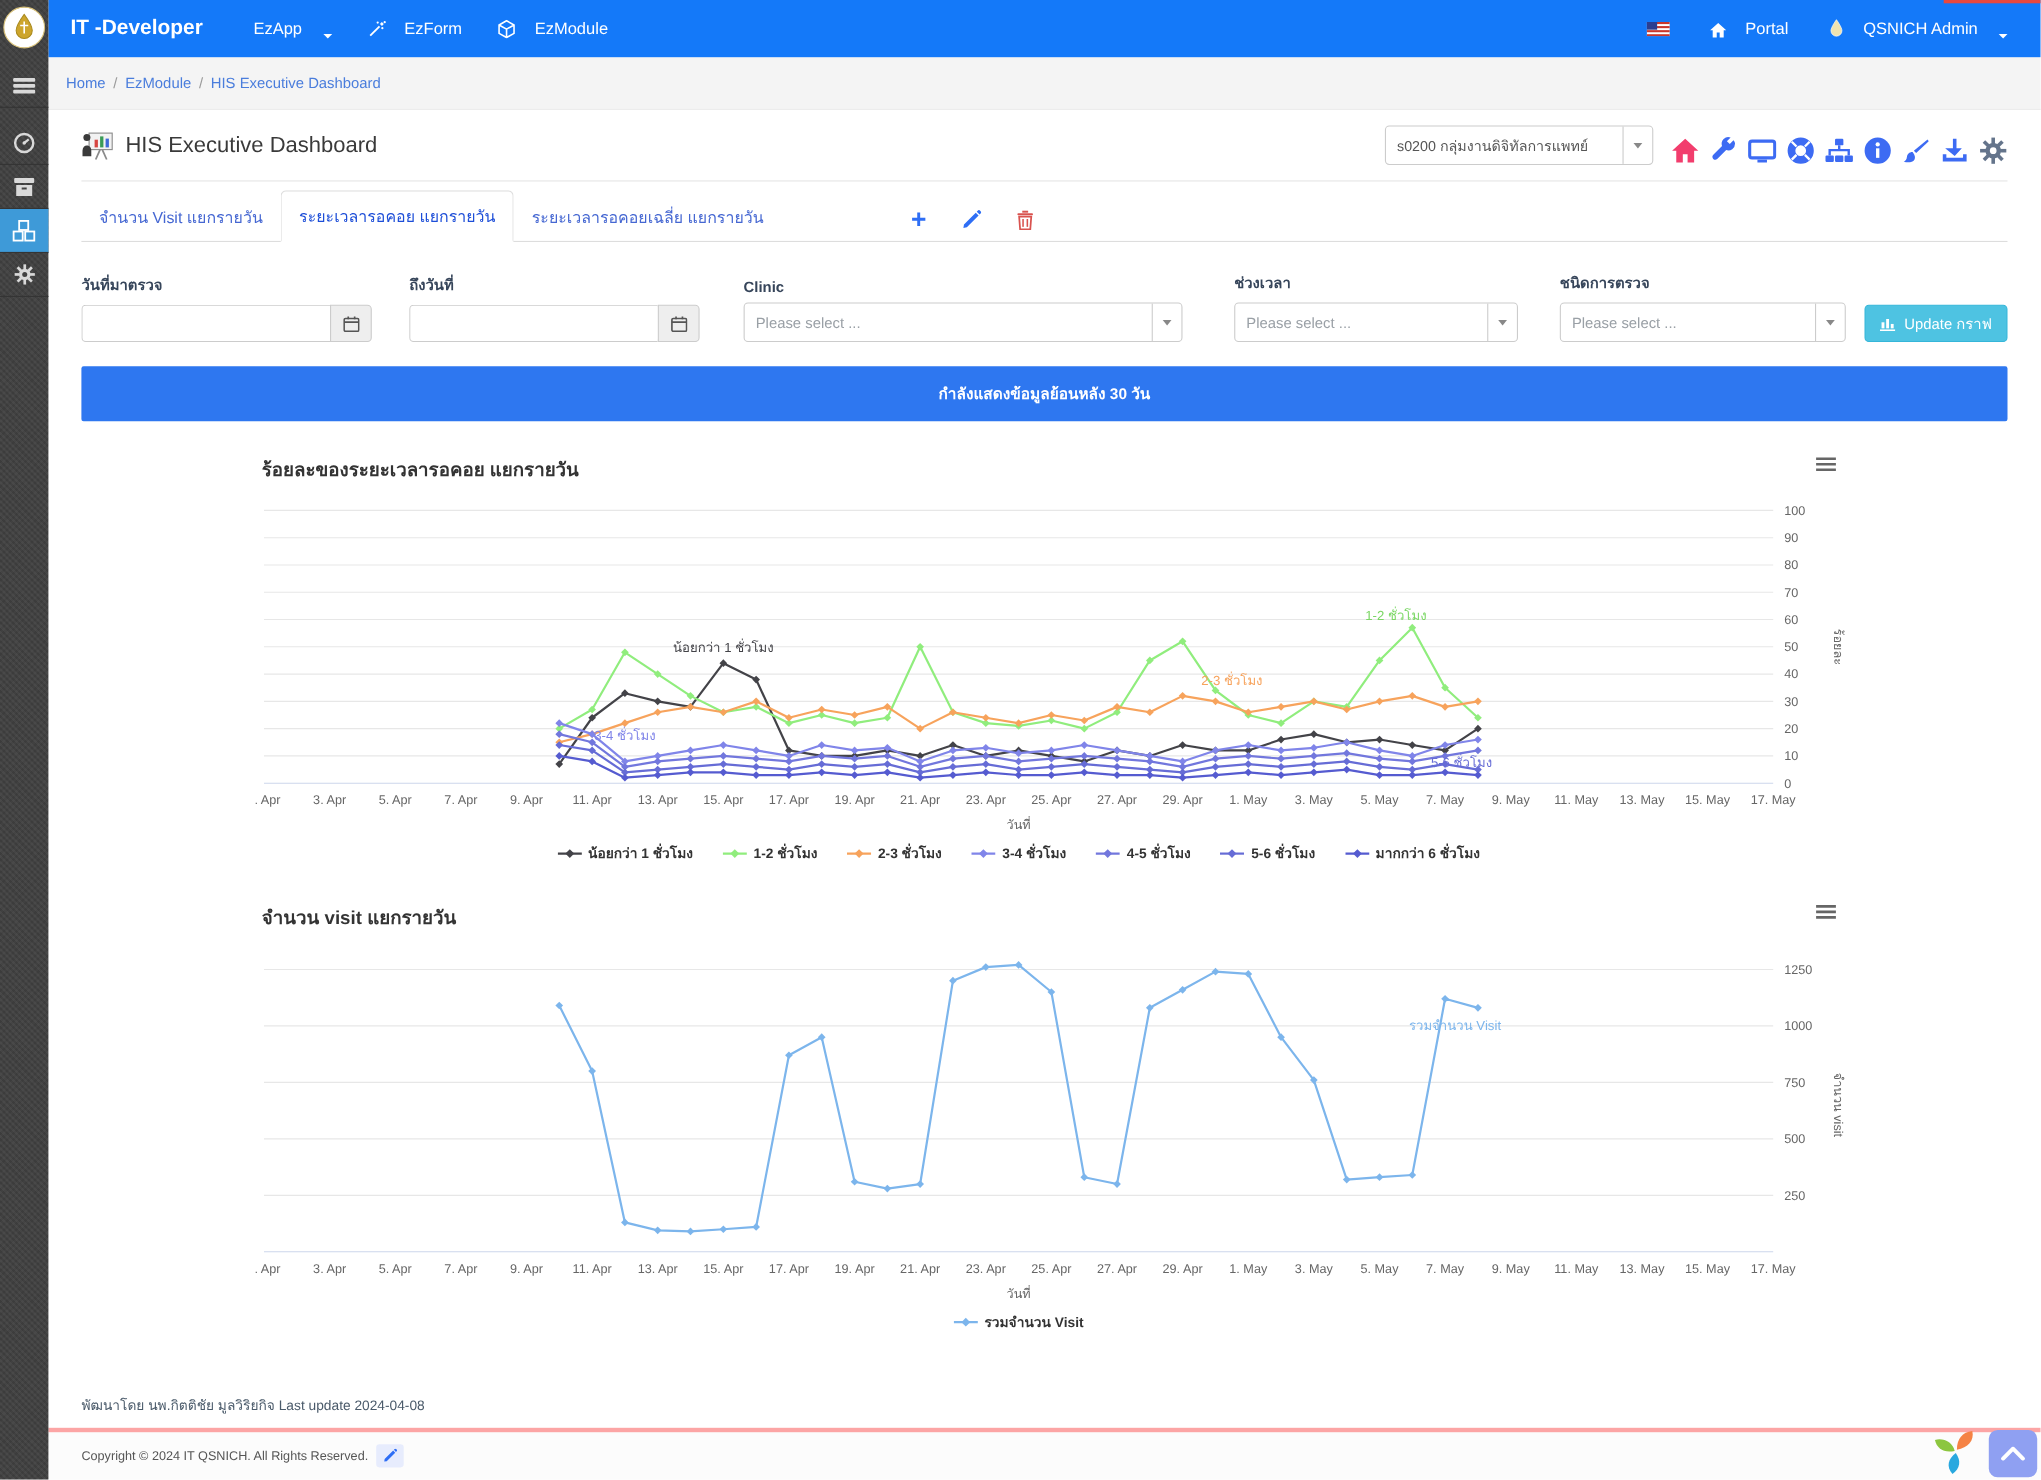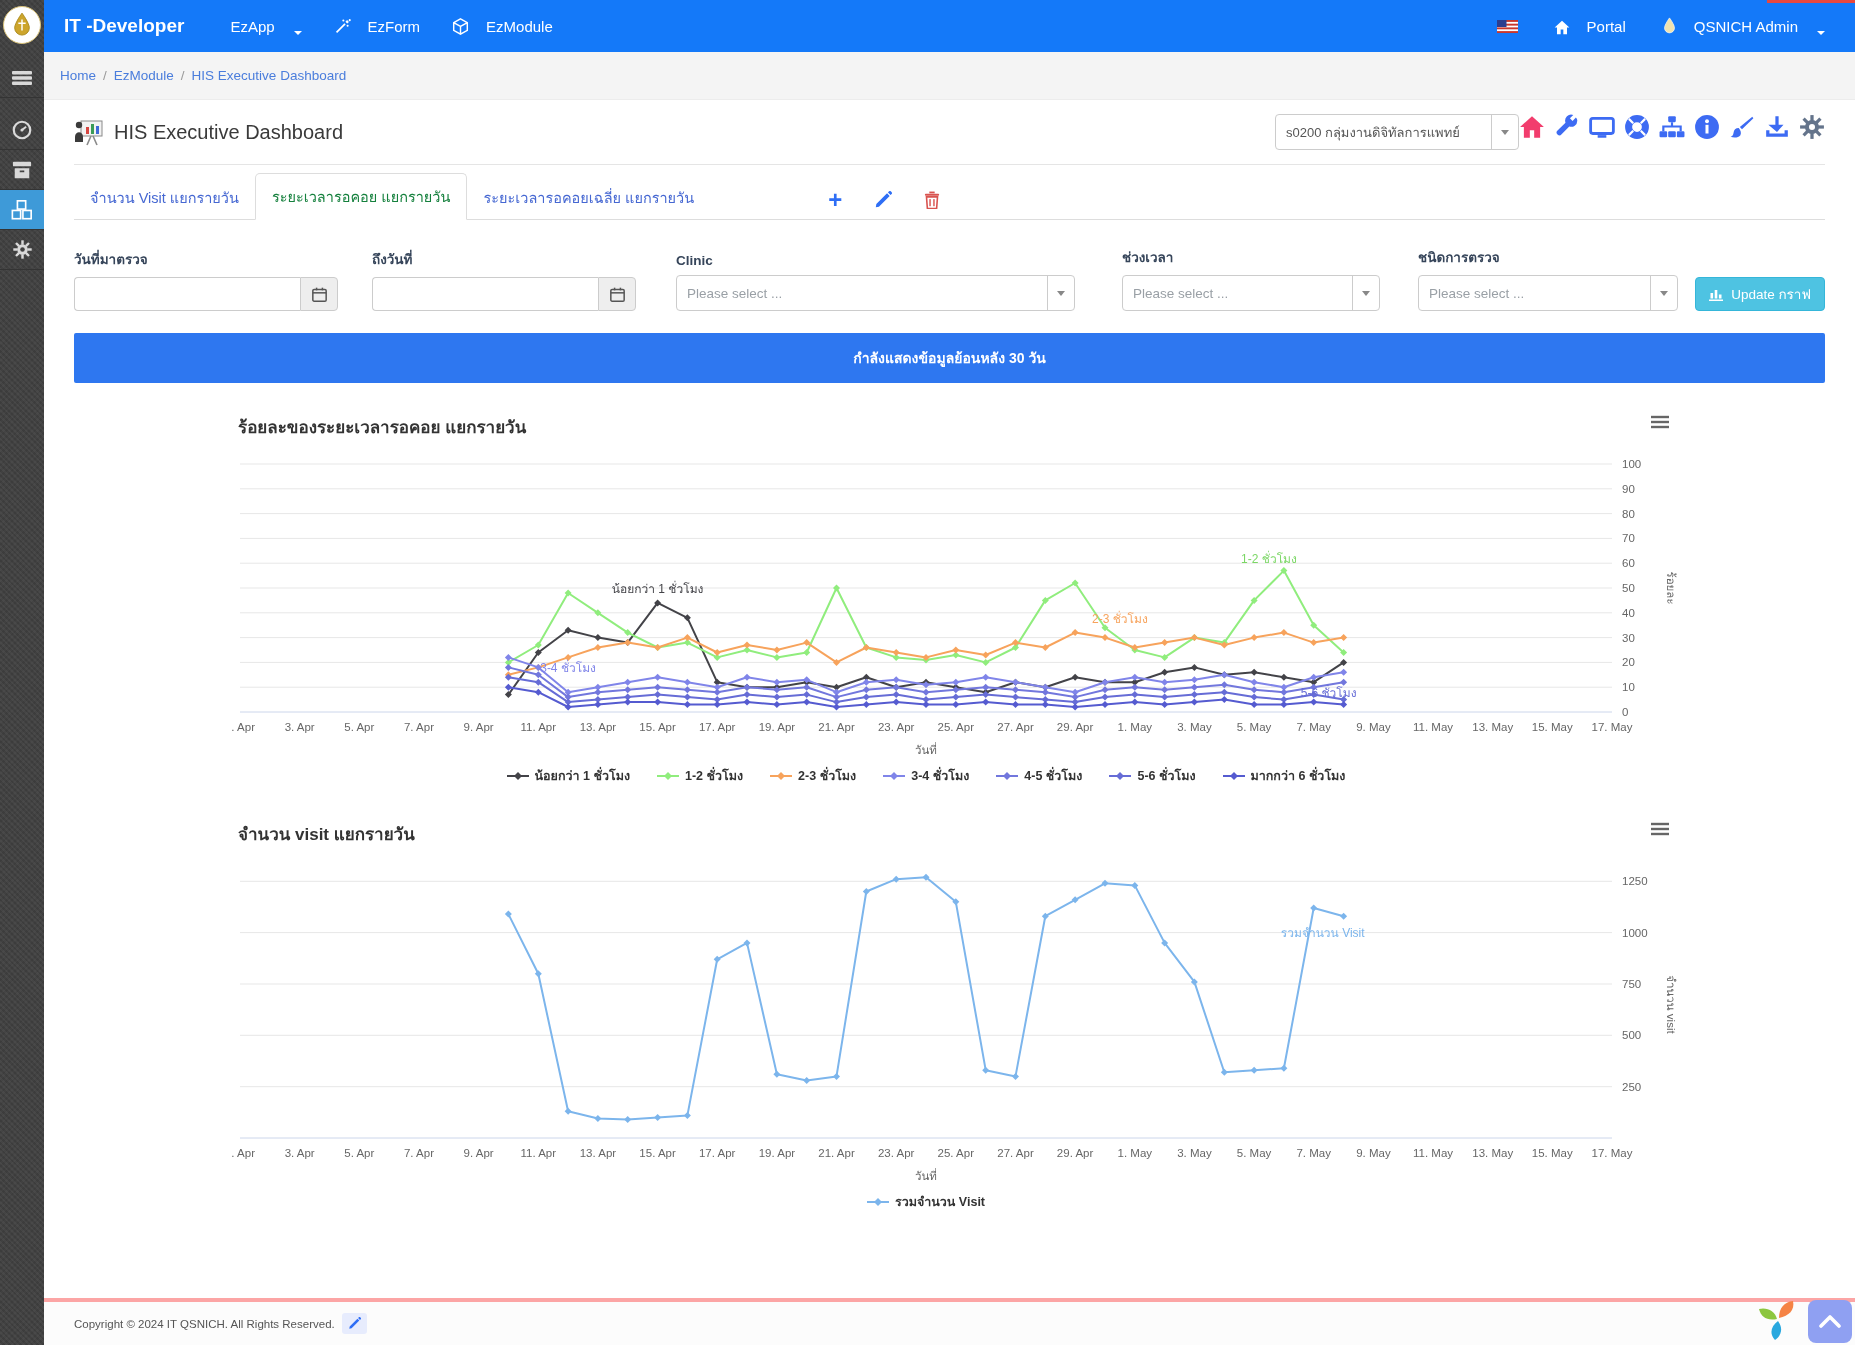--- a/index.html
+++ b/index.html
@@ -30,36 +30,36 @@
     flex-direction:column;background:#fff}
   .breadcrumb-bar{height:48px;background:#f4f4f4;border-bottom:1px solid #ececec;display:flex;
     align-items:center;padding:0 16px;font-size:13.5px;box-sizing:border-box}
   .crumb-link{color:#4a7ddc;cursor:pointer;text-decoration:none}
   .crumb-sep{color:#9a9a9a;margin:0 7px}
   .crumb-current{color:#4a7ddc}
   .main{flex:1;padding:10px 30px 0;box-sizing:border-box;overflow:hidden}
   
   .title-row{display:flex;align-items:center;margin-top:4px}
   .page-title{font-size:20px;font-weight:400;color:#3a3a3a;margin:0 0 0 10px}
-  .title-right{margin-left:auto;display:flex;align-items:flex-start;}
+  .title-right{margin-left:auto;display:flex;align-items:flex-end;gap:16px}
   .module-select{width:242px;height:34px;border:1px solid #ccc;border-radius:4px;background:#fff;
     display:flex;align-items:center;cursor:pointer}
   .module-select .val{flex:1;padding:0 10px;font-size:13px;color:#555;white-space:nowrap;overflow:hidden}
   .caret-seg{width:26px;align-self:stretch;border-left:1px solid #ccc;display:flex;align-items:center;
     justify-content:center}
   .caret-gray{width:0;height:0;border-left:4px solid transparent;border-right:4px solid transparent;
     border-top:5px solid #888}
   .tool-icons{display:flex;align-items:center;gap:9px}
   .tool-icon{width:26px;height:26px;cursor:pointer}
   hr.title-sep{border:none;border-top:1px solid #e5e5e5;margin:14px 0 0}
   
   .tabs-row{display:flex;align-items:flex-end;border-bottom:1px solid #ddd;margin-top:8px}
   .tab{padding:11px 16px;font-size:14.5px;color:#4567d2;cursor:pointer;margin-bottom:-1px}
   .tab.active{background:#fff;border:1px solid #ddd;border-bottom:1px solid #fff;
-    border-radius:5px 5px 0 0;color:#15803d}
+    border-radius:5px 5px 0 0;color:#1d4ed8}
   .tab-actions{display:flex;align-items:center;gap:32px;margin-left:118px;padding-bottom:10px}
   .plus-btn{color:#2e6ef5;font-size:24px;font-weight:bold;line-height:18px;cursor:pointer}
   
   .filters{display:flex;align-items:flex-end;margin-top:26px}
   .field{display:flex;flex-direction:column}
   .field-label{font-weight:bold;font-size:13.5px;color:#36455a;margin-bottom:7px}
   .input-group{display:flex;height:34px}
   input.date-input{flex:1;min-width:0;border:1px solid #ccc;border-right:none;border-radius:4px 0 0 4px;
     padding:0 10px;font-size:13px;outline:none;font-family:inherit}
   .addon{width:36px;background:#eee;border:1px solid #ccc;border-radius:0 4px 4px 0;display:flex;
@@ -857,20 +857,21 @@
           <span class="legend-item">
             <svg width="22" height="10">
               <line x1="0" y1="5" x2="22" y2="5" stroke="#7cb5ec" stroke-width="2"></line>
               <path d="M11 1 L15 5 L11 9 L7 5 Z" fill="#7cb5ec"></path>
             </svg>
             <span>รวมจำนวน Visit</span>
           </span>
         </div>
     </div>
 
+    <div class="dev-note">พัฒนาโดย นพ.กิตติชัย มูลวิริยกิจ Last update 2024-04-08</div>
   </div>
 
   <div class="copyright-bar">
     <span>Copyright © 2024 IT QSNICH. All Rights Reserved.</span>
     <span class="edit-chip">
       <span>
           <svg width="13" height="13" viewBox="0 0 20 20">
             <path d="M2 18 L2.6 14.5 L14.5 2.6 L17.4 5.5 L5.5 17.4 Z M15.5 1.6 L18.4 4.5 L19.6 3.3 a1.4 1.4 0 0 0 0-2 l-.9-.9 a1.4 1.4 0 0 0-2 0 Z" fill="#2e6ef5"></path>
           </svg>
         </span>

